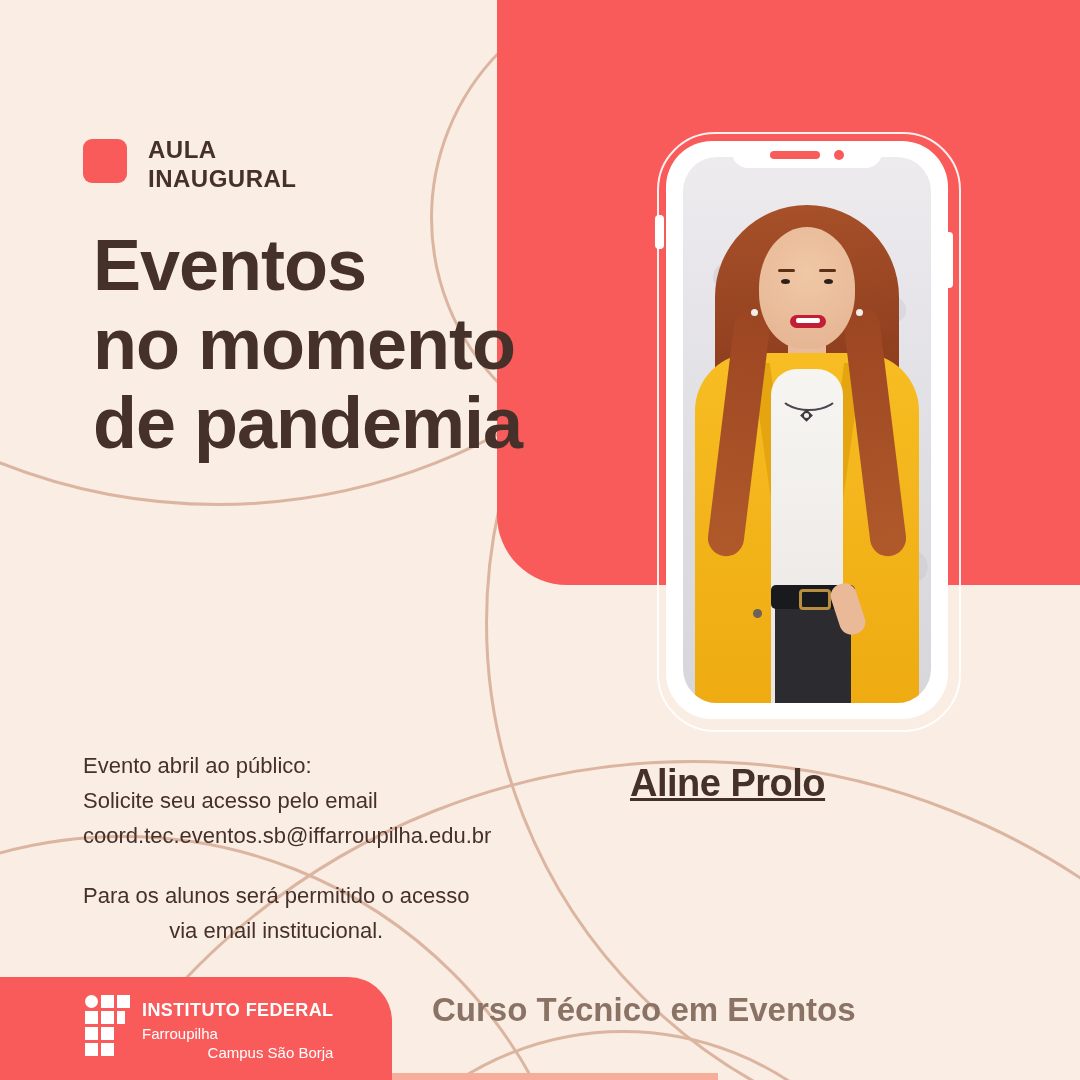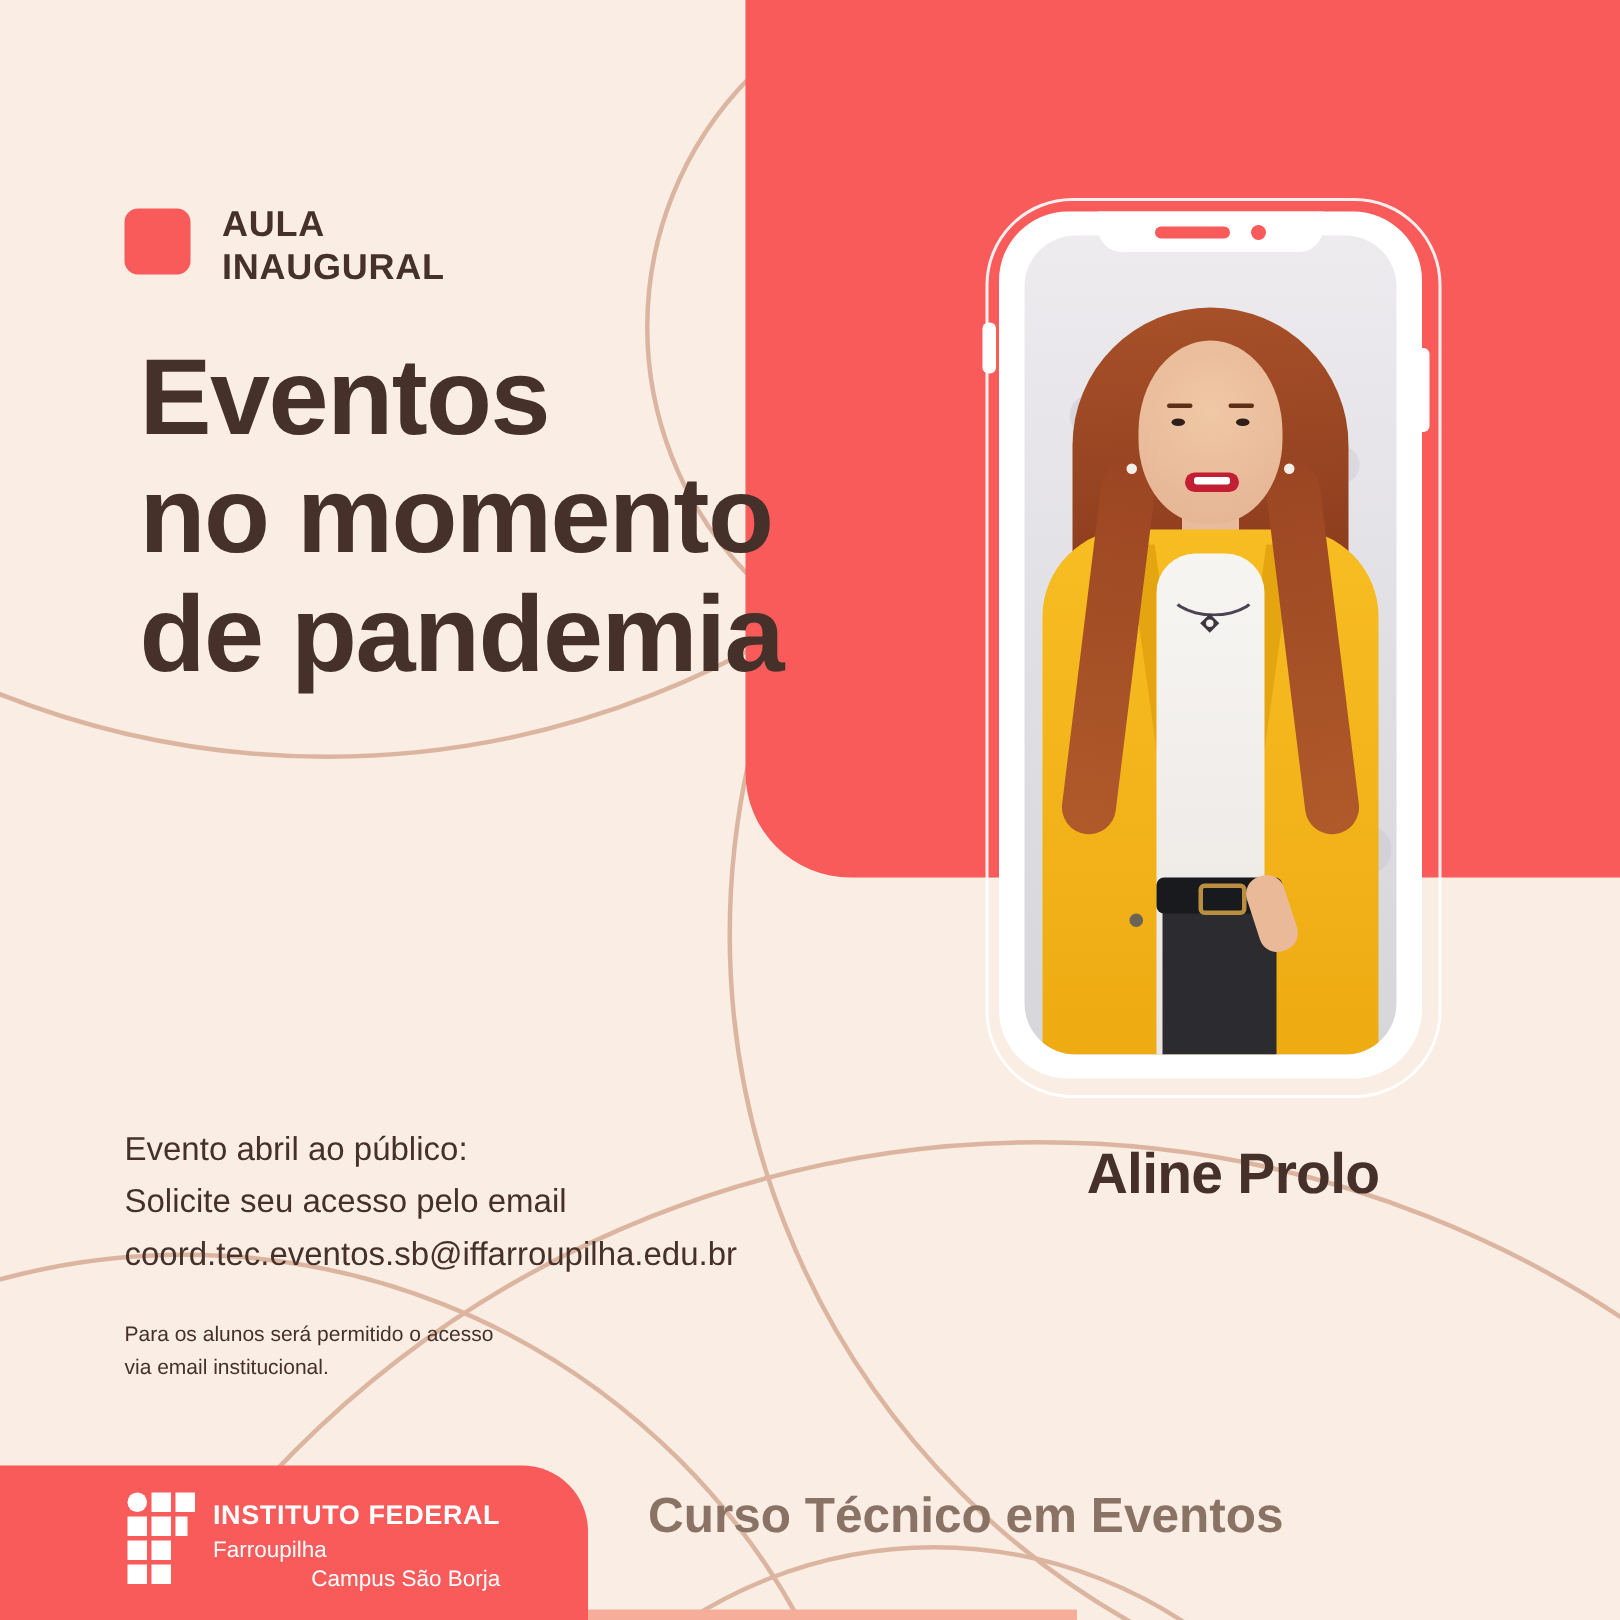--- a/index.html
+++ b/index.html
@@ -57,27 +57,28 @@
   .subtitle{
     left:83px;top:490px;font-size:30px;font-weight:bold;line-height:1.34;
   }
   .datetime{
     left:83px;top:668px;font-size:26px;font-weight:bold;
   }
   .open-info{
     left:83px;top:748px;font-size:22px;line-height:1.6;
   }
   .students-info{
-    left:83px;top:878px;font-size:14px;line-height:1.6;
+    left:83px;top:878px;font-size:22px;line-height:1.6;text-align:center;
   }
 
   
   .speaker{
-    position:absolute;left:630px;top:762px;width:384px;text-align:center;z-index:5;
+    position:absolute;left:630px;top:762px;width:384px;z-index:5;
     color:var(--brown);
+    text-decoration:underline;
   }
   .speaker-name{font-size:38px;font-weight:bold;letter-spacing:-0.5px;}
   .speaker-bio{margin-top:10px;font-size:24px;line-height:1.48;white-space:pre-line;}
 
   
   .promotion{
     position:absolute;left:432px;top:988px;z-index:5;color:var(--taupe);
     font-size:33px;font-weight:bold;line-height:1.35;
   }
 

